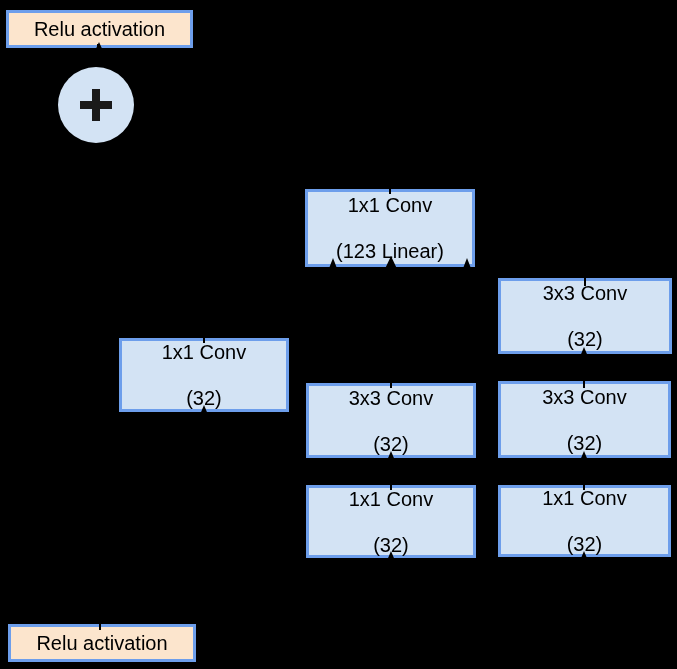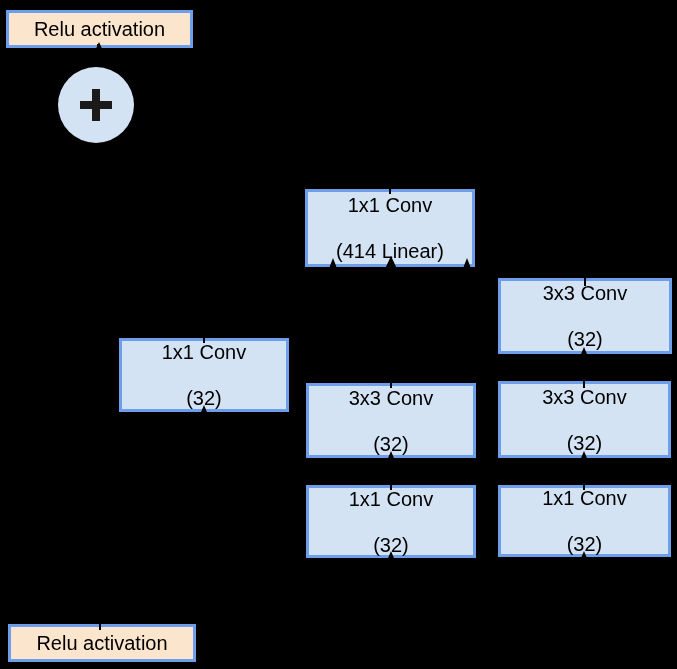--- a/index.html
+++ b/index.html
@@ -86,21 +86,21 @@
   <div class="node relu relu-top">
     <span>Relu activation</span>
   </div>
 
   <div class="node circle add-node">
     <span class="plus"></span>
   </div>
 
   <div class="node conv conv-256">
     <span>1x1 Conv</span>
-    <span>(414 Linear)</span>
+    <span>(123 Linear)</span>
   </div>
 
   <div class="node conv conv-ra">
     <span>3x3 Conv</span>
     <span>(32)</span>
   </div>
 
   <div class="node conv conv-left">
     <span>1x1 Conv</span>
     <span>(32)</span>

